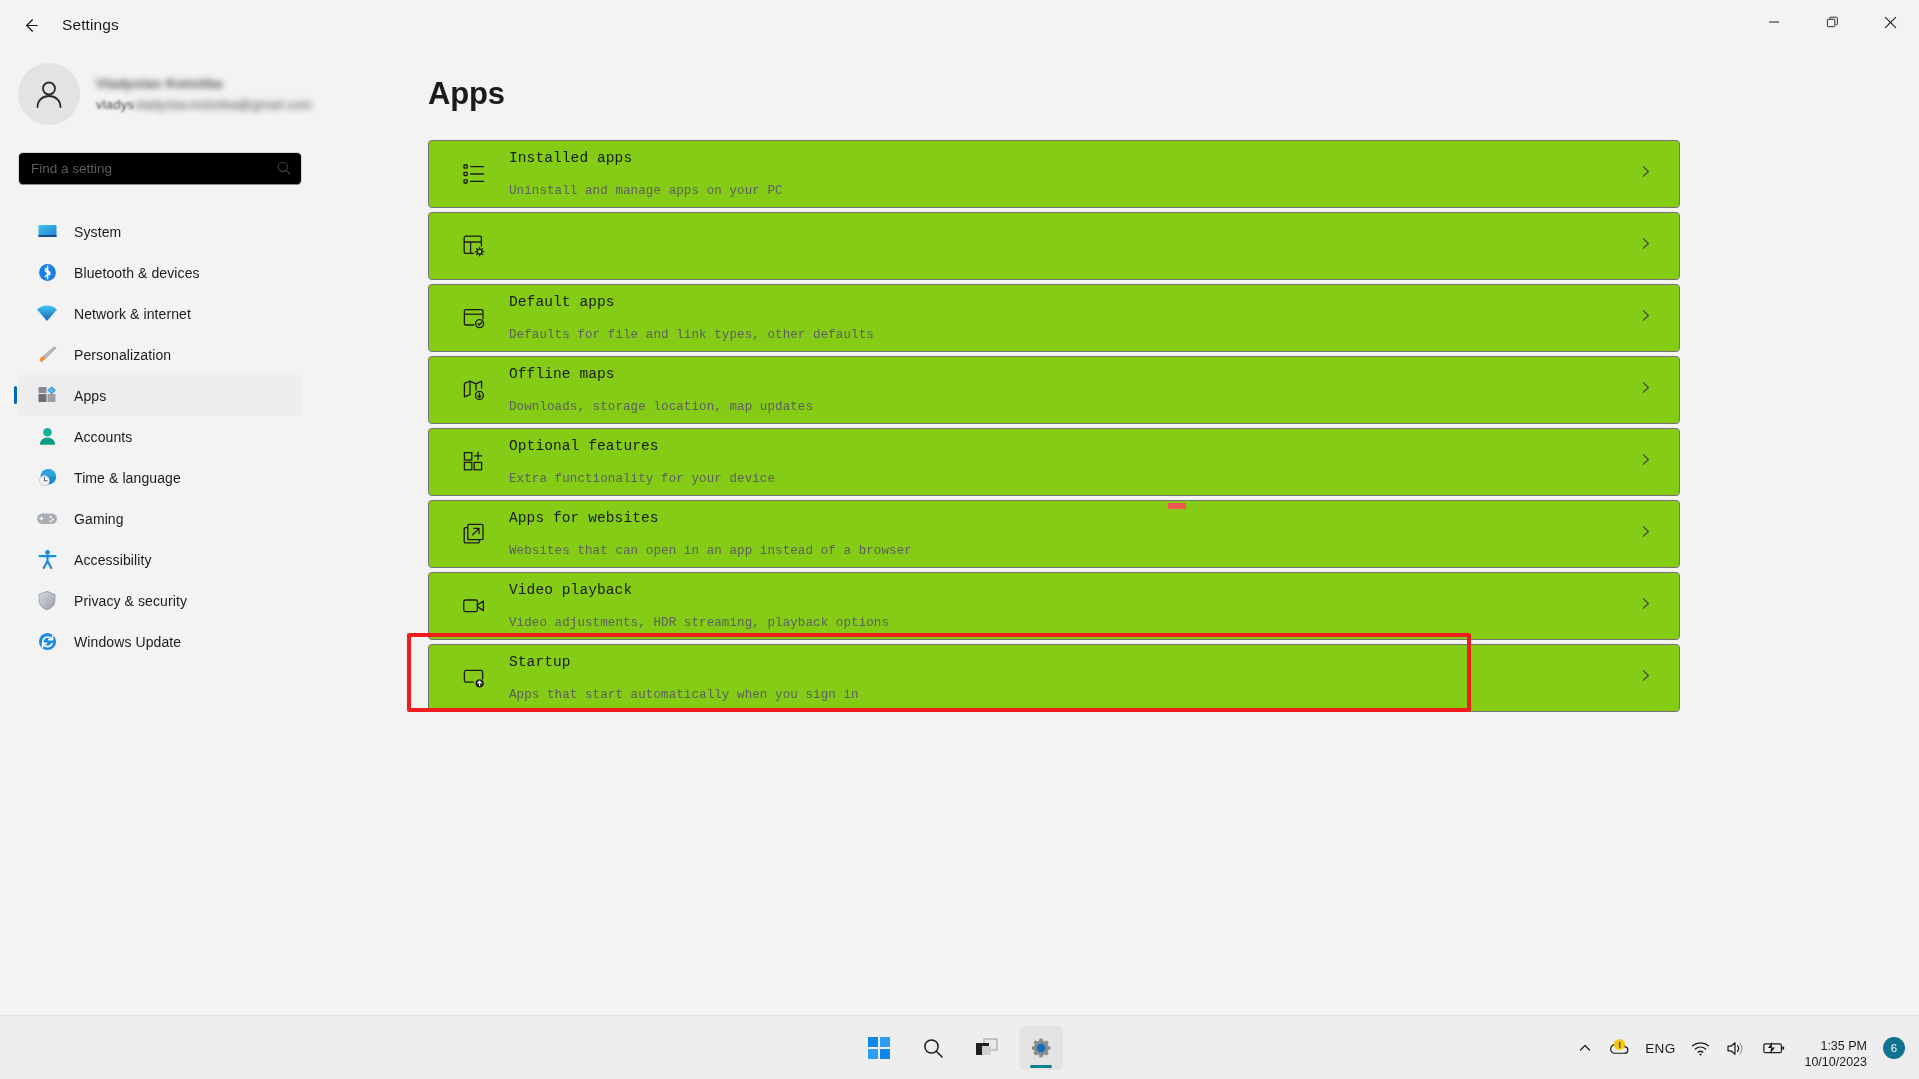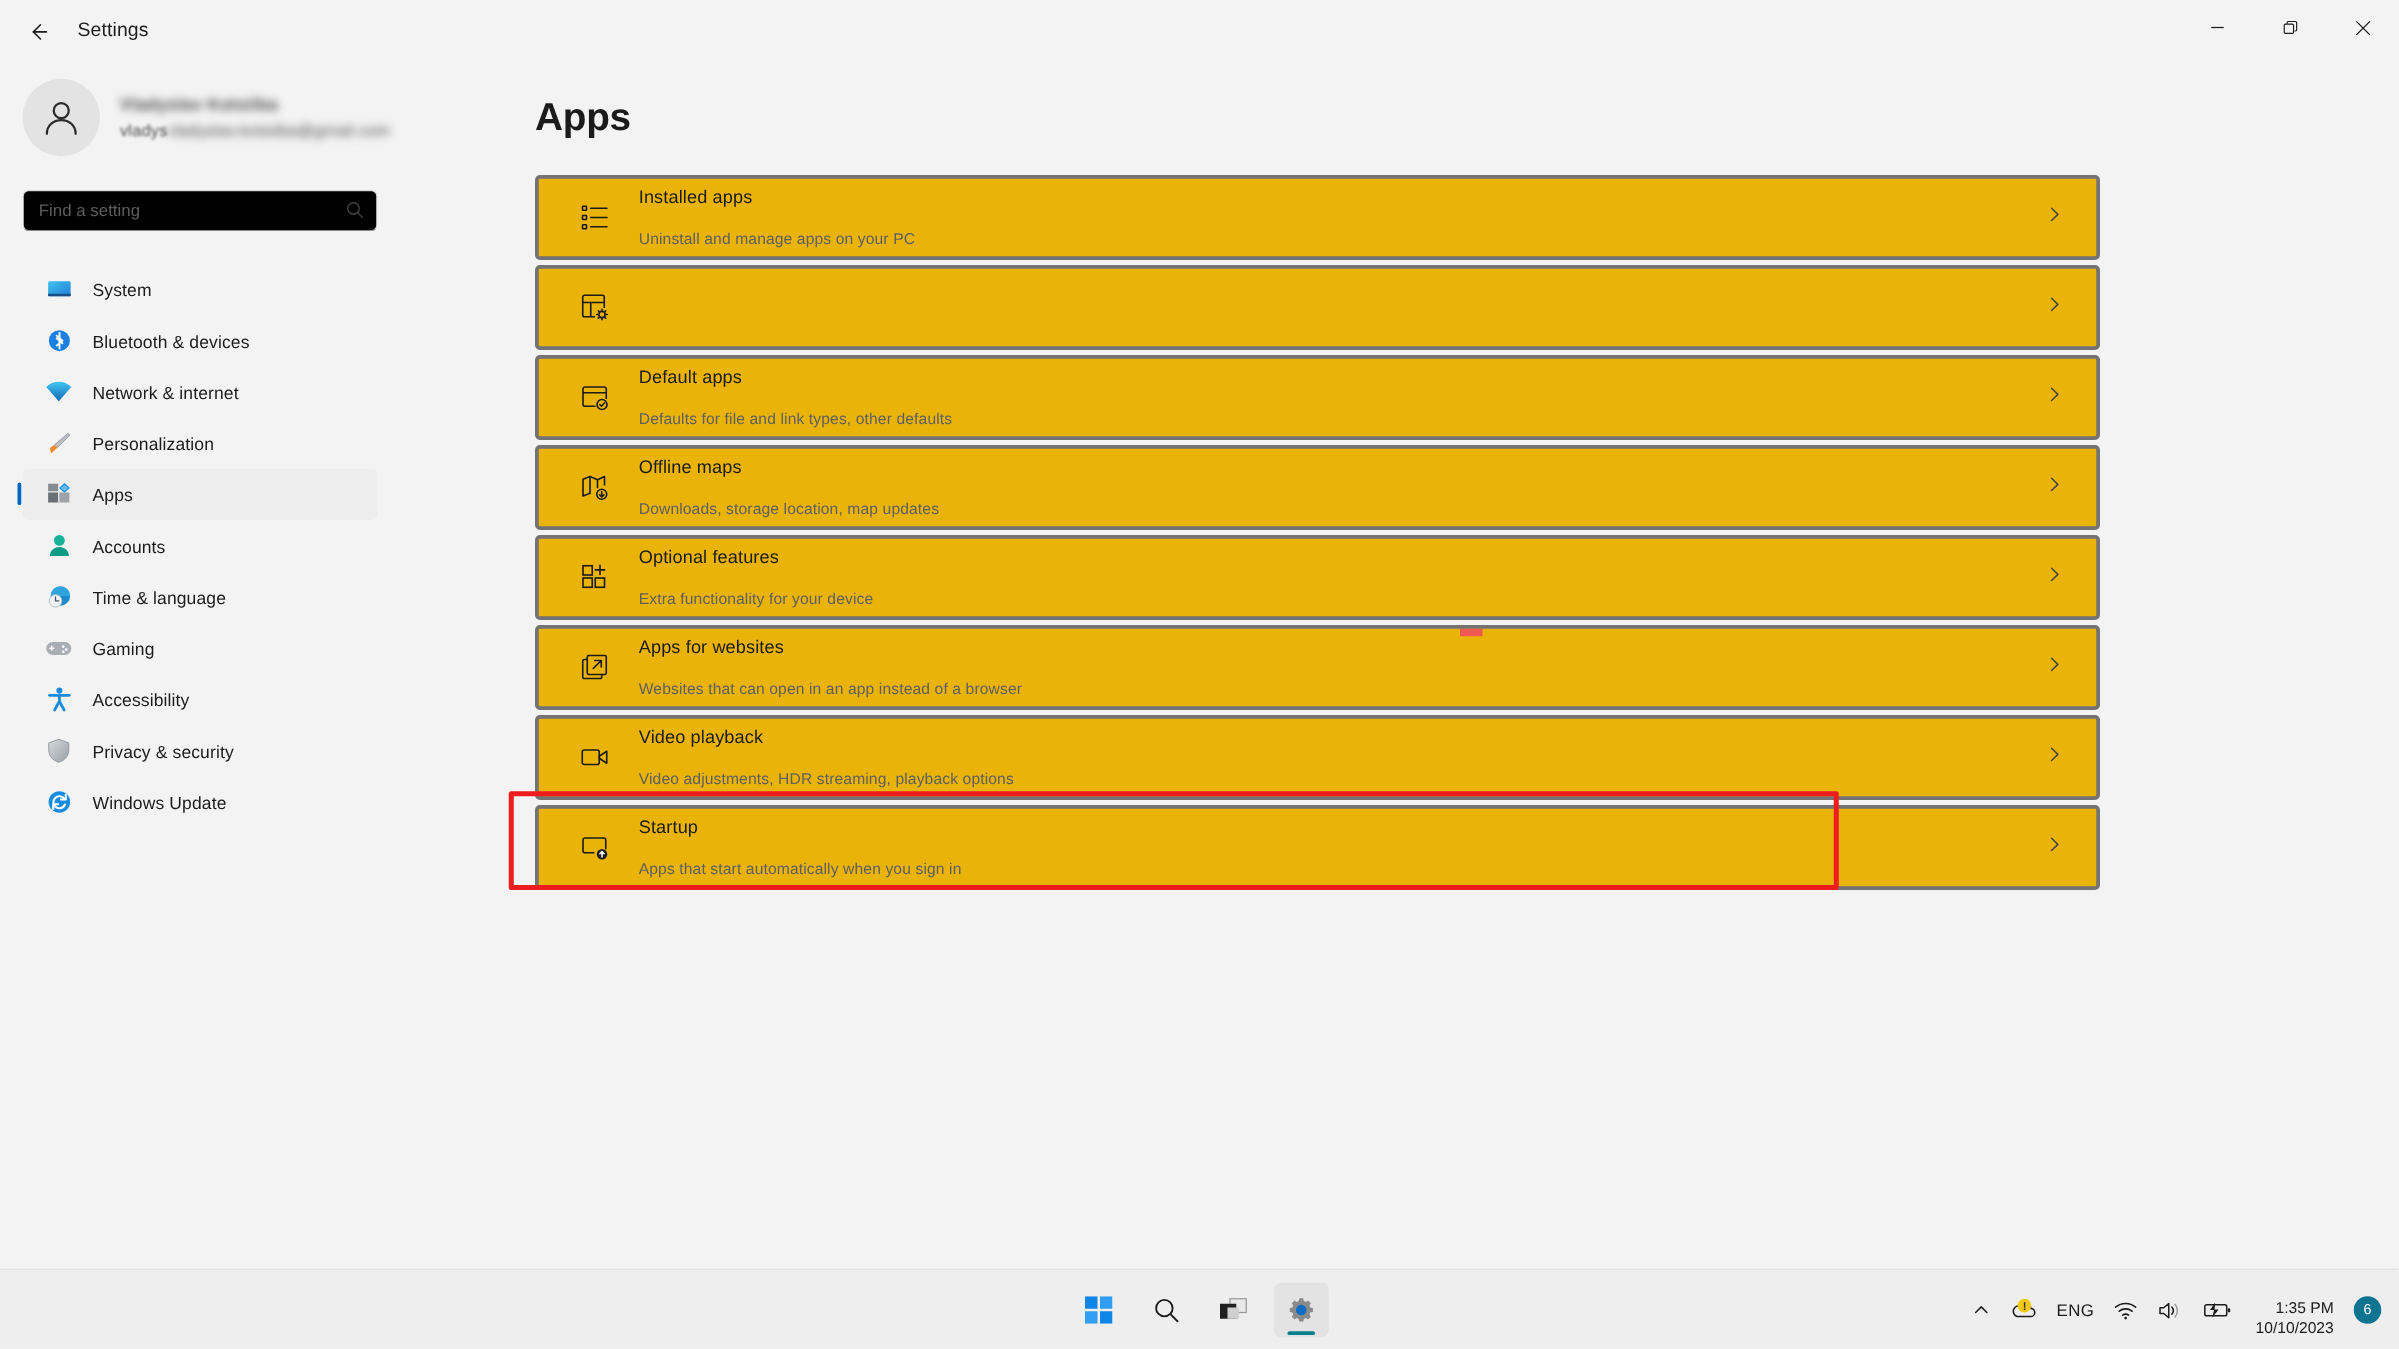--- a/index.html
+++ b/index.html
@@ -90,23 +90,23 @@
   .main {
     position: absolute; left: 320px; top: 50px; width: 1599px; height: 965px;
     overflow: hidden;
   }
   .page-title {
     margin: 26px 0 0 108px; font-size: 31px; font-weight: bold;
     color: #1b1b1b; letter-spacing: -.2px;
   }
   .cards { margin: 28px 0 0 108px; width: 1252px; }
   .card {
-    position: relative; background: #eab308; border: 3px solid #737373;
+    position: relative; background: #84cc16; border: 1px solid #737373;
     border-radius: 4px; height: 68px; display: flex; align-items: center;
-    margin-bottom: 4px; cursor: pointer; padding-left: 30px;
+    margin-bottom: 4px; cursor: pointer; padding-left: 30px; font-family: Liberation Mono, monospace;
   }
   .card-icon {
     width: 30px; height: 30px; flex: none; margin-right: 20px;
     display: flex; align-items: center; justify-content: center; color: #1b1b1b;
   }
   .card-title { font-size: 14.5px; color: #1b1b1b; letter-spacing: .1px; }
   .card-sub { font-size: 12.5px; color: #5f5f5f; margin-top: 18px; letter-spacing: .1px; }
   .chevron {
     position: absolute; right: 26px; top: 50%; transform: translateY(-50%);
     color: #444;

